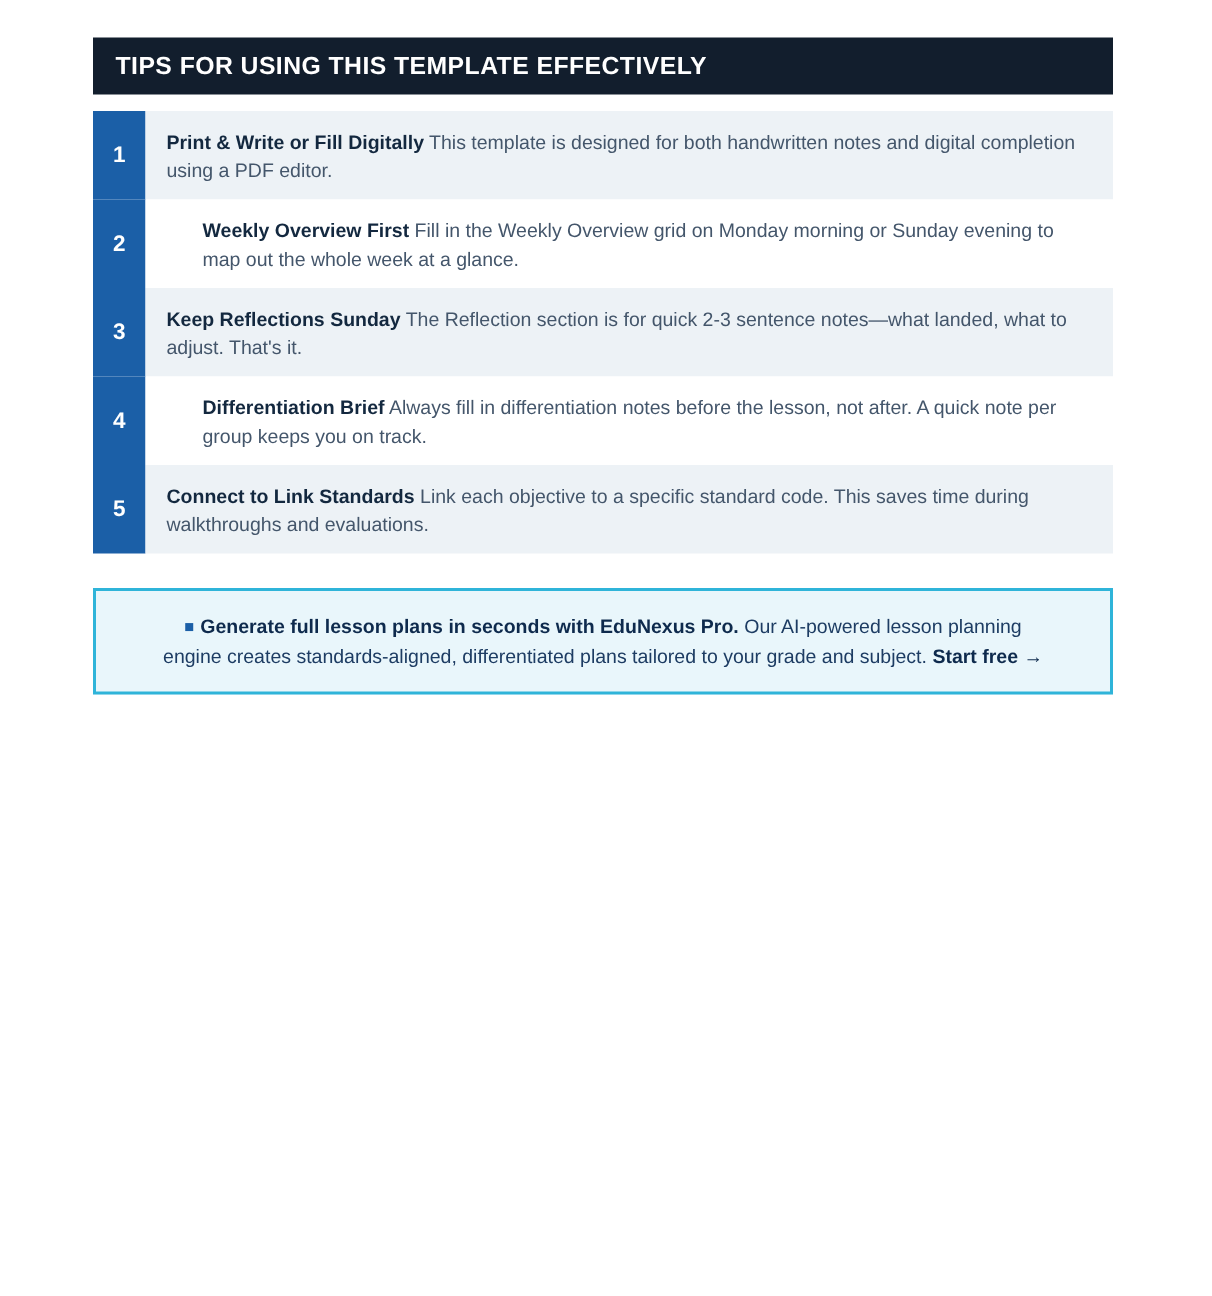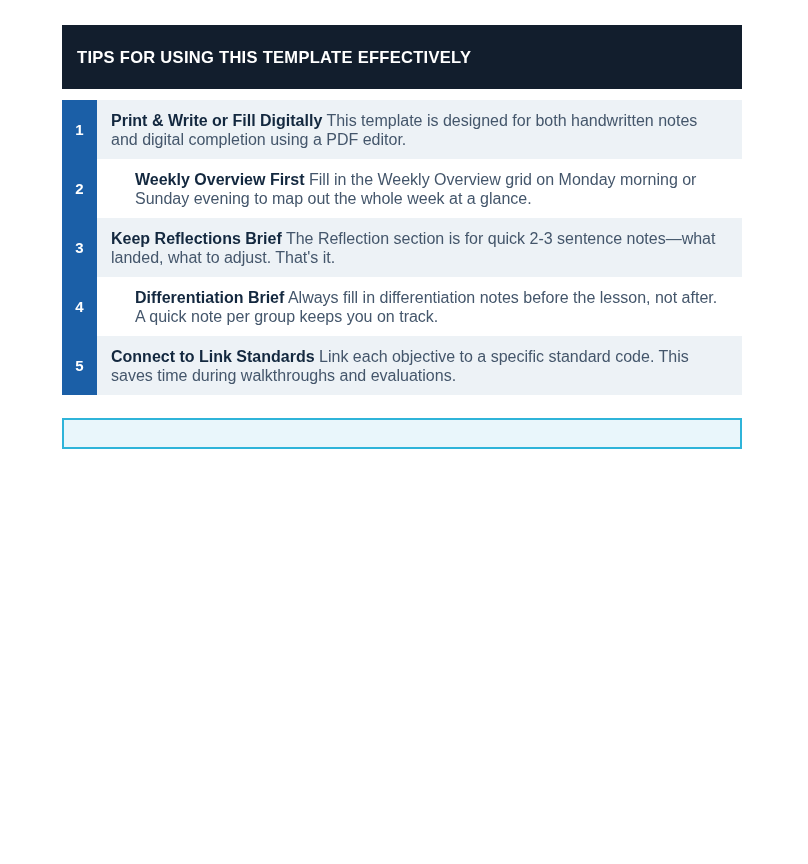--- a/index.html
+++ b/index.html
@@ -13,21 +13,21 @@
   .page {
     width: 808px;
     height: 864px;
     position: relative;
   }
   .container {
     width: 680px;
     margin: 25px auto 0 62px;
   }
   .header-bar {
-    height: 64px;
+    height: 38px;
     background: #121e2d;
     display: flex;
     align-items: center;
     padding: 0 15px;
   }
   .header-bar h1 {
     color: #ffffff;
     font-size: 16.5px;
     font-weight: bold;
     letter-spacing: 0.3px;
@@ -46,21 +46,21 @@
     color: #ffffff;
     font-size: 15px;
     font-weight: bold;
     display: flex;
     align-items: center;
     justify-content: center;
   }
   .tip-content {
     flex: 1;
     padding: 10px 16px 10px 14px;
-    font-size: 16px;
+    font-size: 13px;
     line-height: 19px;
     color: #44566b;
     display: flex;
     align-items: center;
   }
   .tip-row.alt .tip-content { background: #edf2f6; }
   .tip-row.plain .tip-content { background: #ffffff; padding-left: 38px; }
   .tip-title {
     font-weight: bold;
     color: #13283f;
@@ -110,37 +110,38 @@
       <div class="tip-row plain">
         <div class="tip-badge">2</div>
         <div class="tip-content">
           <p><span class="tip-title">Weekly Overview First</span> <span>Fill in the Weekly Overview grid on Monday morning or Sunday evening to map out the whole week at a glance.</span></p>
         </div>
       </div>
 
       <div class="tip-row alt">
         <div class="tip-badge">3</div>
         <div class="tip-content">
-          <p><span class="tip-title">Keep Reflections Brief</span> <span>The Reflection section is for quick 2-3 sentence notes—what landed, what to adjust. That's it.</span></p>
+          <p><span class="tip-title">Keep Reflections Sunday</span> <span>The Reflection section is for quick 2-3 sentence notes—what landed, what to adjust. That's it.</span></p>
         </div>
       </div>
 
       <div class="tip-row plain">
         <div class="tip-badge">4</div>
         <div class="tip-content">
           <p><span class="tip-title">Differentiation Brief</span> <span>Always fill in differentiation notes before the lesson, not after. A quick note per group keeps you on track.</span></p>
         </div>
       </div>
 
       <div class="tip-row alt">
         <div class="tip-badge">5</div>
         <div class="tip-content">
           <p><span class="tip-title">Connect to Link Standards</span> <span>Link each objective to a specific standard code. This saves time during walkthroughs and evaluations.</span></p>
         </div>
       </div>
 
     </div>
 
     <div class="promo">
+      <div><span class="bullet">■</span><span class="bold">Generate full lesson plans in seconds with EduNexus Pro.</span> <span>Our AI-powered lesson planning engine creates standards-aligned, differentiated plans tailored to your grade and subject.</span> <span class="bold">Start free →</span></div>
     </div>
 
   </div>
 </div>
 
 </body></html>

